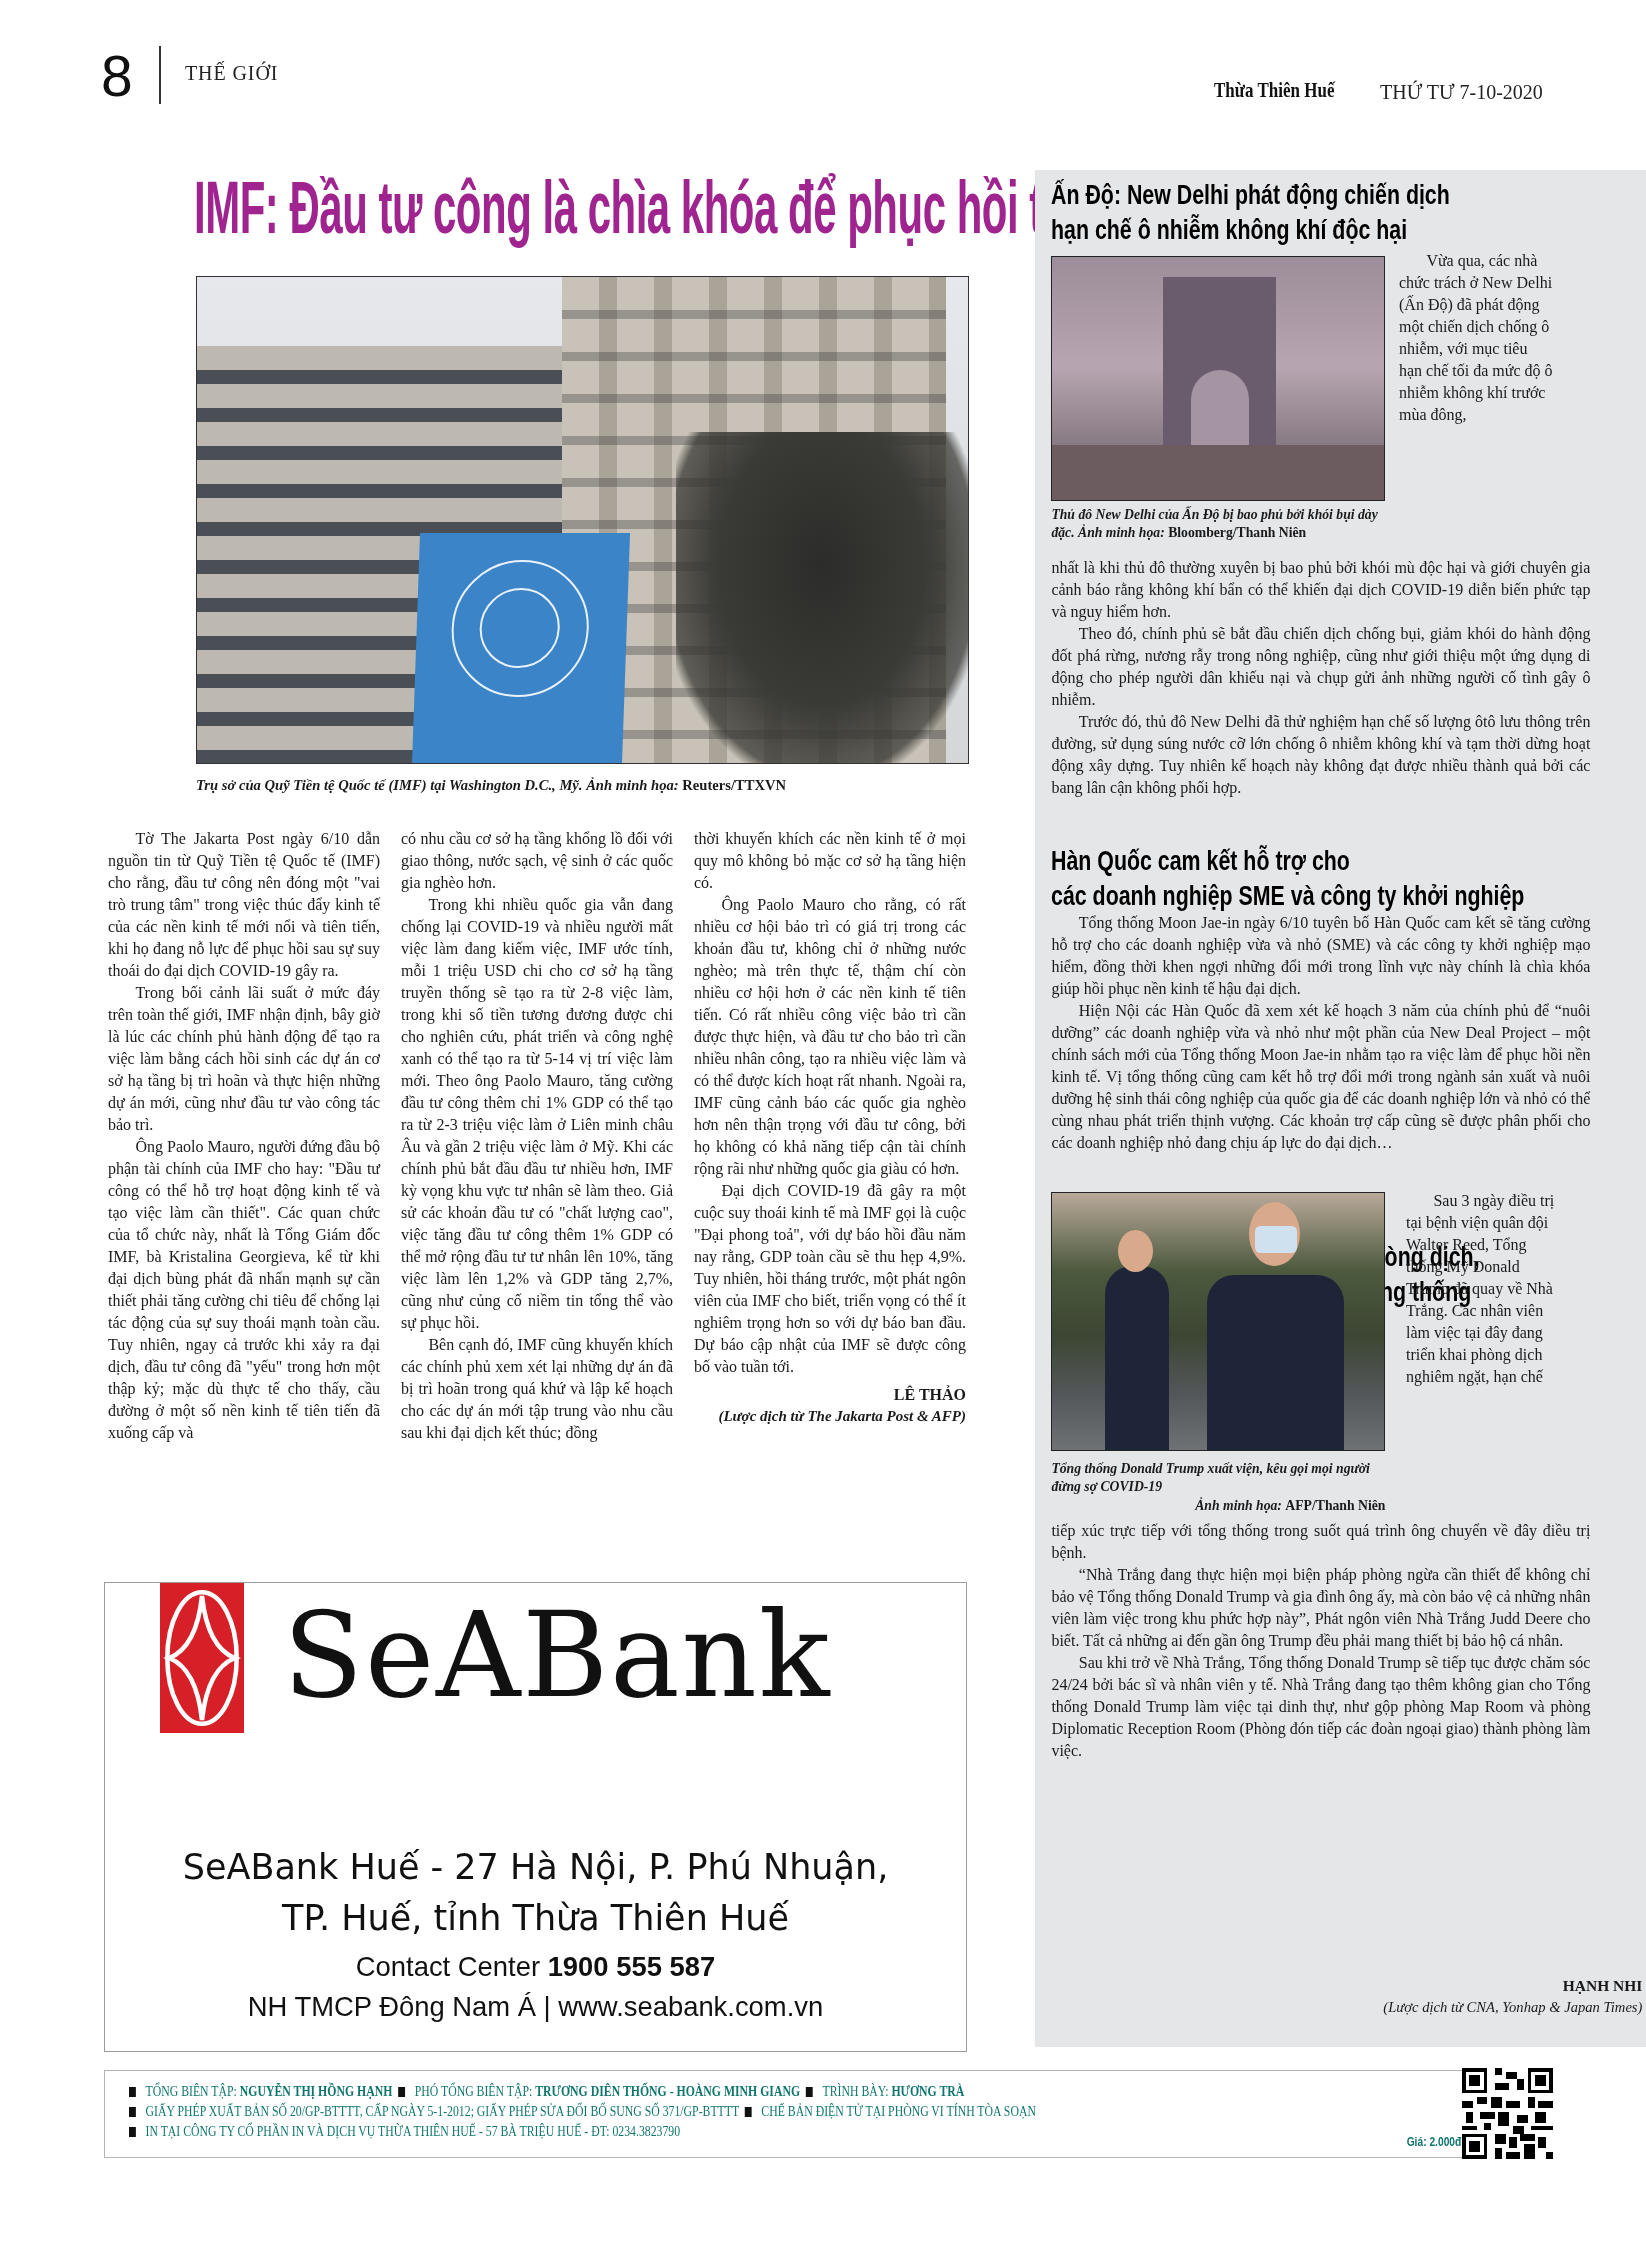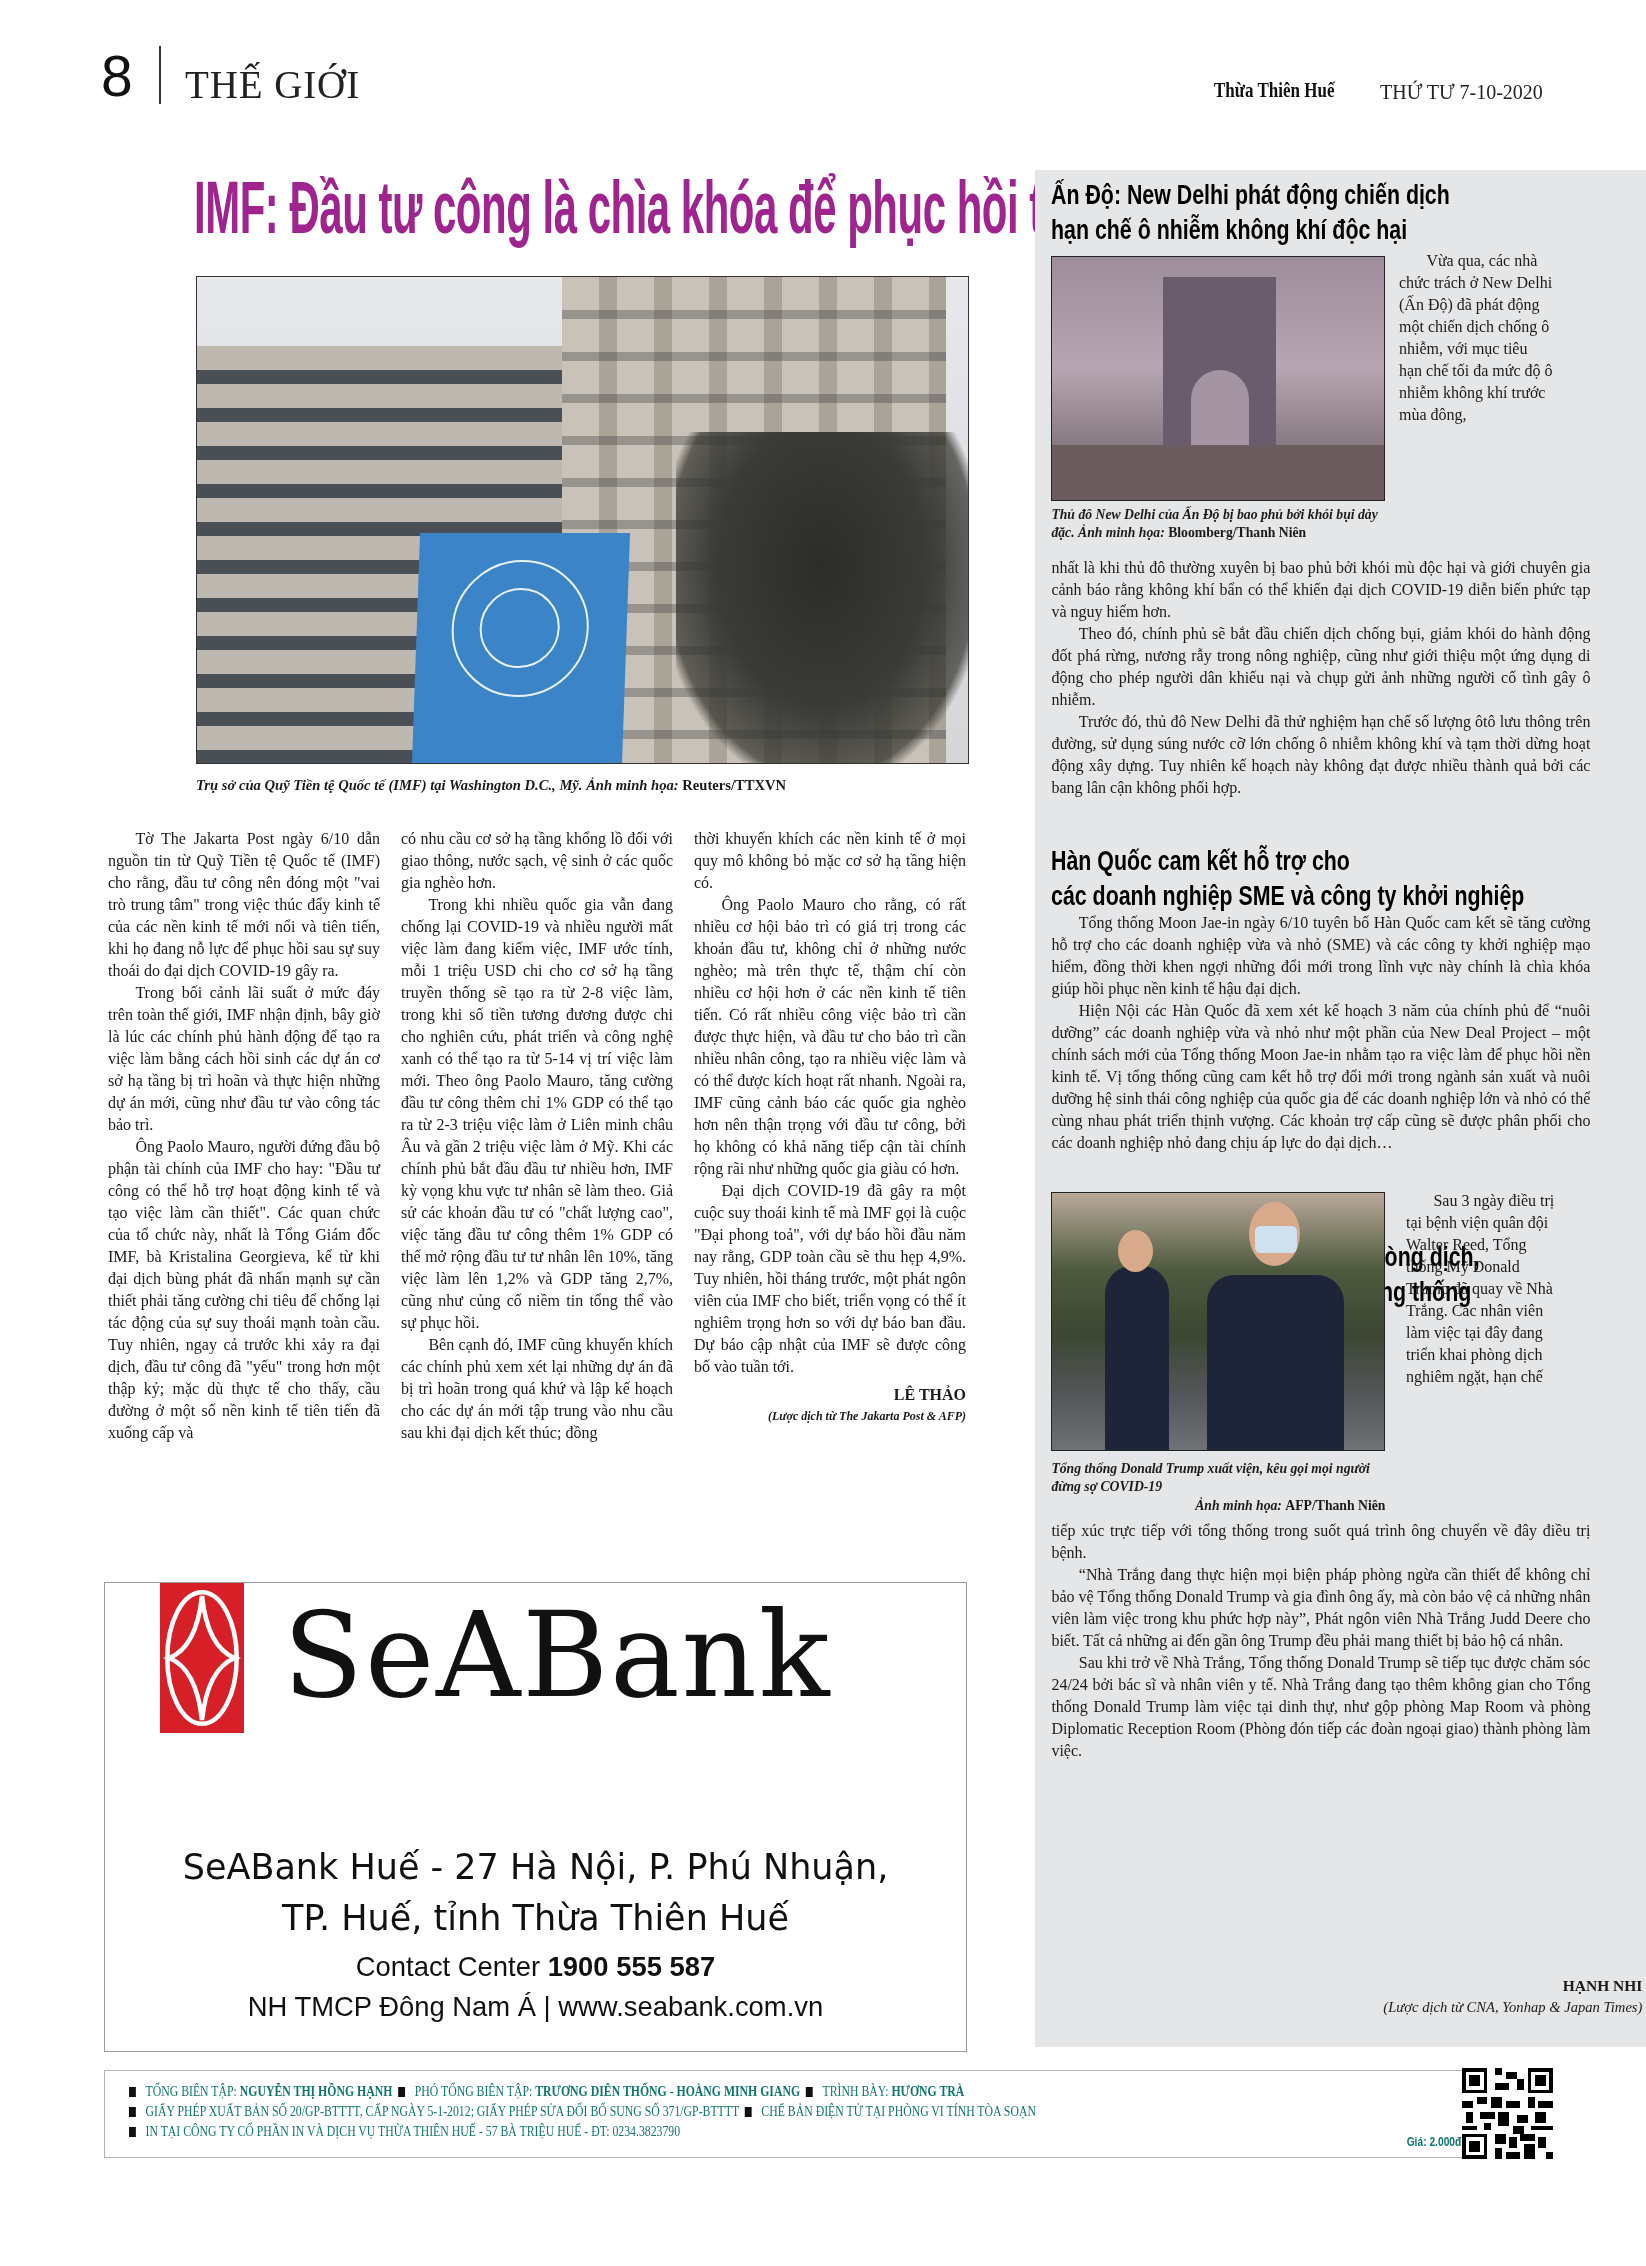--- a/index.html
+++ b/index.html
@@ -3,21 +3,21 @@
 <meta charset="utf-8">
 <style>
   * { box-sizing: border-box; margin: 0; padding: 0; }
   html, body { width: 1647px; height: 2267px; background: #ffffff; overflow: hidden; }
   body { position: relative; font-family: "Liberation Serif", "DejaVu Serif", serif; color: #1a1a1a; }
 
   
   .hdr { position: absolute; top: 44px; left: 101px; width: 1453px; height: 64px; }
   .page-num { position: absolute; left: 0; top: 3.7px; font-family: "Liberation Sans", sans-serif; font-size: 57px; line-height: 57px; color: #111; }
   .hdr-rule { position: absolute; left: 58px; top: 1.8px; width: 1.8px; height: 58px; background: #333; }
-  .section { position: absolute; left: 84px; top: 18.3px; font-size: 39px; letter-spacing: 0.9px; color: #222; }
+  .section { position: absolute; left: 84px; top: 18.3px; font-size: 20px; letter-spacing: 0.9px; color: #222; }
   .paper-name { position: absolute; left: 1113px; top: 35px; font-family: "Liberation Serif", serif; font-weight: bold; font-size: 20px; color: #111; transform: scaleX(0.85); transform-origin: left; }
   .date { position: absolute; left: 1279px; top: 37px; font-size: 20px; color: #222; }
 
   
   .main-title { position: absolute; left: 194px; top: 163px; width: 777px; font-family: "Liberation Sans", sans-serif; font-weight: bold; font-size: 75px; line-height: 88px; color: #a0248f; transform: scaleX(0.56); transform-origin: left top; white-space: nowrap; letter-spacing: -0.9px; }
   .imf-photo { position: absolute; left: 196px; top: 276px; width: 773px; height: 488px; border: 0.9px solid #333; overflow: hidden; background: linear-gradient(#e6e8ec, #d5d6d8); }
   .imf-photo .bldg1 { position: absolute; left: 0; top: 69px; width: 365px; height: 420px; background: repeating-linear-gradient(#bdb8b0 0 24px, #4a4e55 24px 38px); }
   .imf-photo .bldg2 { position: absolute; left: 365px; top: 0; width: 384px; height: 488px; background: repeating-linear-gradient(90deg, #c8c2b8 0 37px, #a9a398 37px 55px); }
   .imf-photo .bldg2::after { content: ""; position: absolute; inset: 0; background: repeating-linear-gradient(transparent 0 33px, rgba(60,60,60,.35) 33px 42px); }
   .imf-photo .tree { position: absolute; right: 0; top: 155px; width: 292px; height: 333px; background: radial-gradient(ellipse at 50% 40%, #2c2c2a 0%, #3a3a36 50%, rgba(50,50,45,0.7) 75%, transparent 80%); }
@@ -25,21 +25,21 @@
   .imf-seal { position: absolute; left: 35px; top: 27.4px; width: 137px; height: 137px; border: 2.7px solid #e9f1fa; border-radius: 50%; }
   .imf-seal-inner { position: absolute; left: 25.6px; top: 25.6px; width: 80px; height: 80px; border: 2.7px solid #e9f1fa; border-radius: 50%; }
   .imf-caption { position: absolute; left: 196px; top: 777px; width: 773px; font-size: 14.6px; font-style: italic; font-weight: bold; }
   .imf-caption b { font-style: normal; }
 
   .cols { position: absolute; left: 108px; top: 828px; width: 859px; font-size: 16px; line-height: 22px; text-align: justify; }
   .col { position: absolute; top: 0; width: 272px; font-family: Liberation Serif, serif; }
   .col p { text-indent: 27.4px; }
   .col p.cont { text-indent: 0; }
   .byline { text-align: right; font-weight: bold; margin-top: 5.5px; }
-  .source { text-align: right; font-style: italic; font-weight: bold; font-size: 12px; line-height: 20px; }
+  .source { text-align: right; font-style: italic; font-weight: bold; font-size: 15px; line-height: 20px; }
 
   
   .ad { position: absolute; left: 104px; top: 1582px; width: 863px; height: 470px; border: 1.8px solid #9b9b9b; background: #fff; }
   .ad-logo { position: absolute; left: 55px; top: 0; width: 84px; height: 150px; background: #d61f26; }
   .ad-logo svg { width: 100%; height: 100%; }
   .ad-brand { position: absolute; left: 178px; top: 9.1px; font-family: "DejaVu Serif", serif; font-size: 117px; line-height: 128px; color: #111; letter-spacing: 1.8px; }
   .ad-addr { position: absolute; left: 0; top: 259px; width: 100%; text-align: center; font-family: "DejaVu Sans", sans-serif; font-size: 35px; line-height: 51px; color: #111; }
   .ad-contact { position: absolute; left: 0; top: 368px; width: 100%; text-align: center; font-family: "Liberation Sans", sans-serif; font-size: 27.4px; color: #111; }
   .ad-contact b { font-weight: bold; }
   .ad-web { position: absolute; left: 0; top: 408px; width: 100%; text-align: center; font-family: Liberation Sans, sans-serif; font-size: 27.4px; color: #111; }

